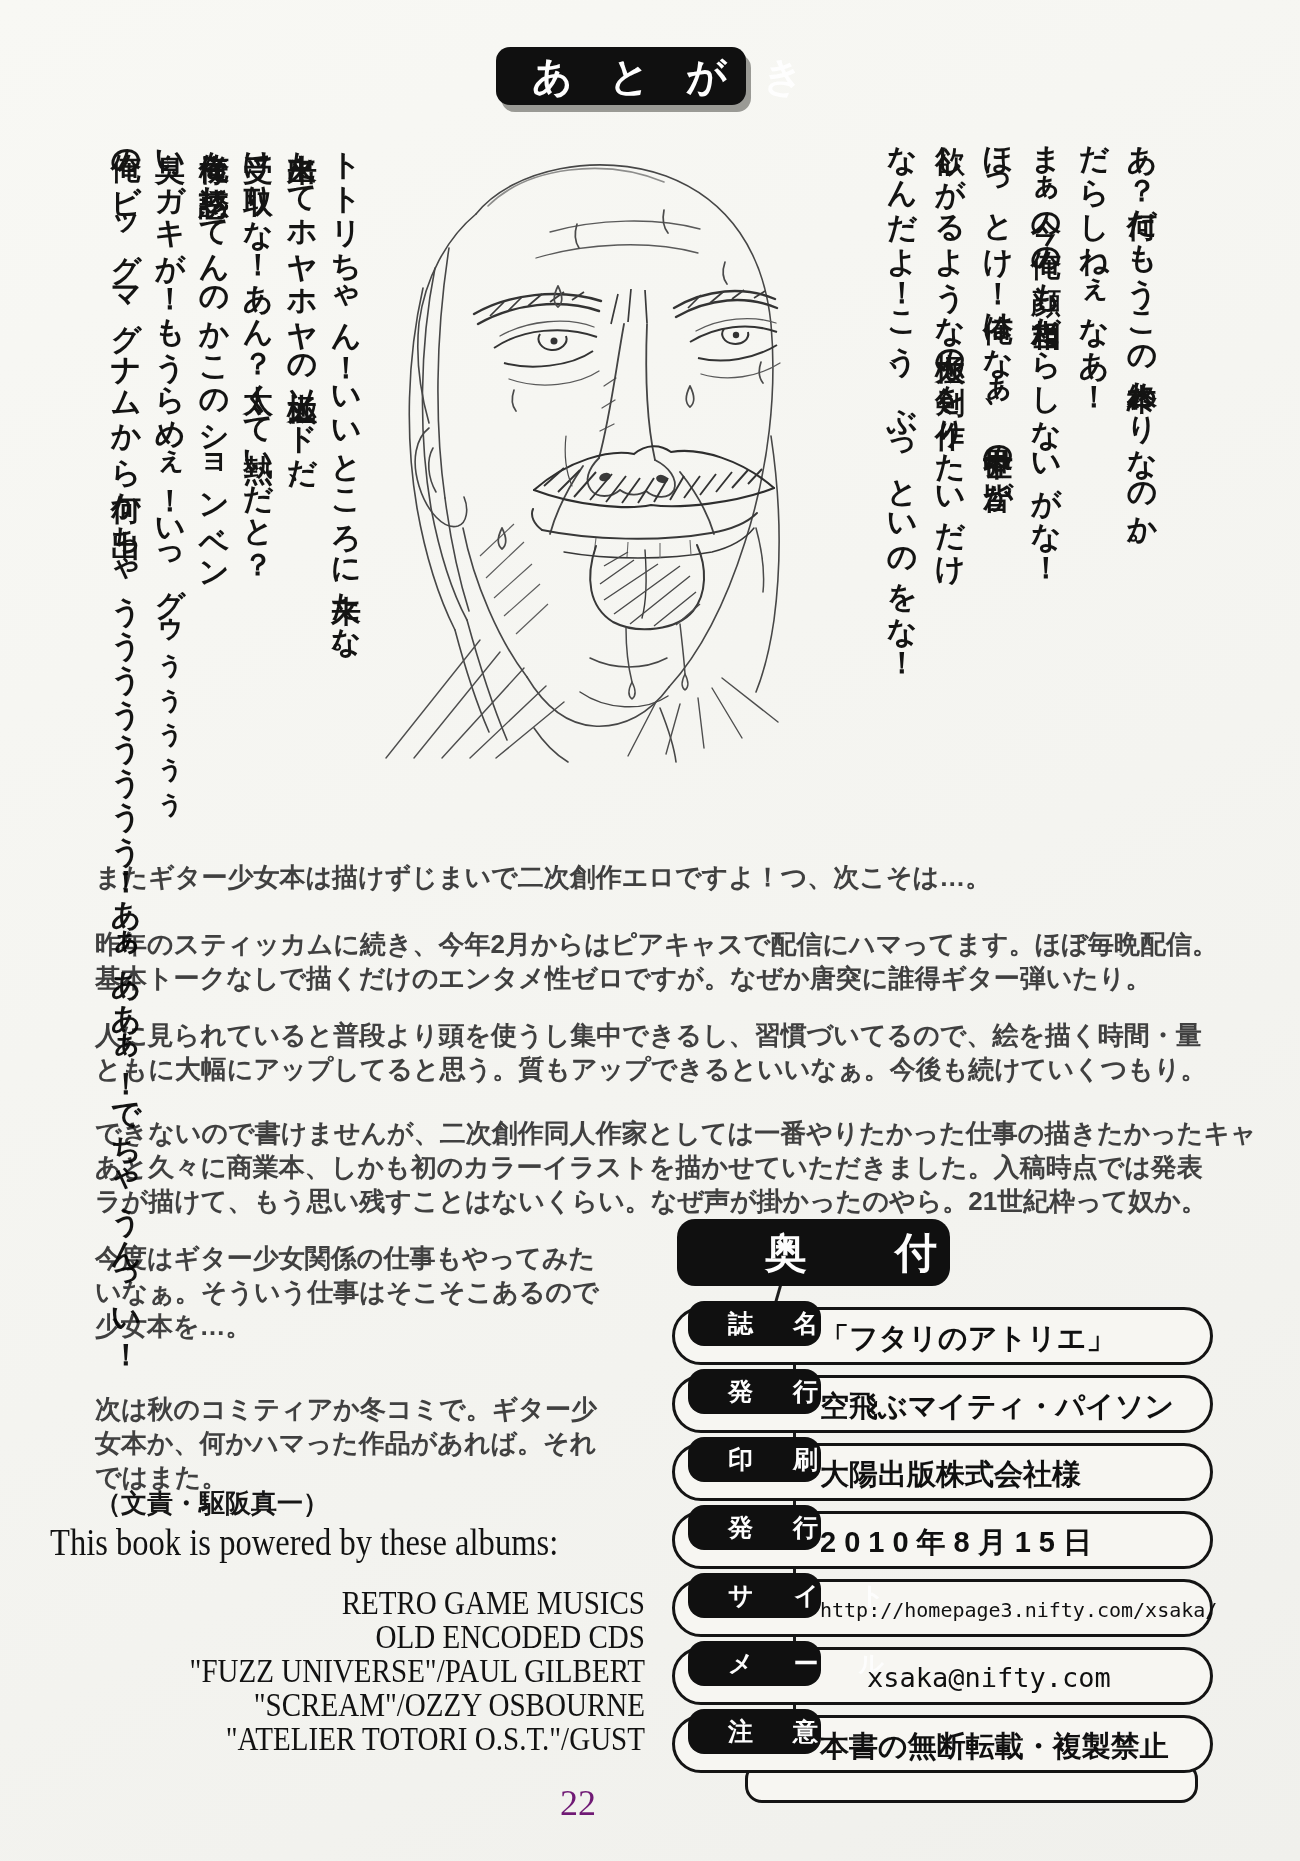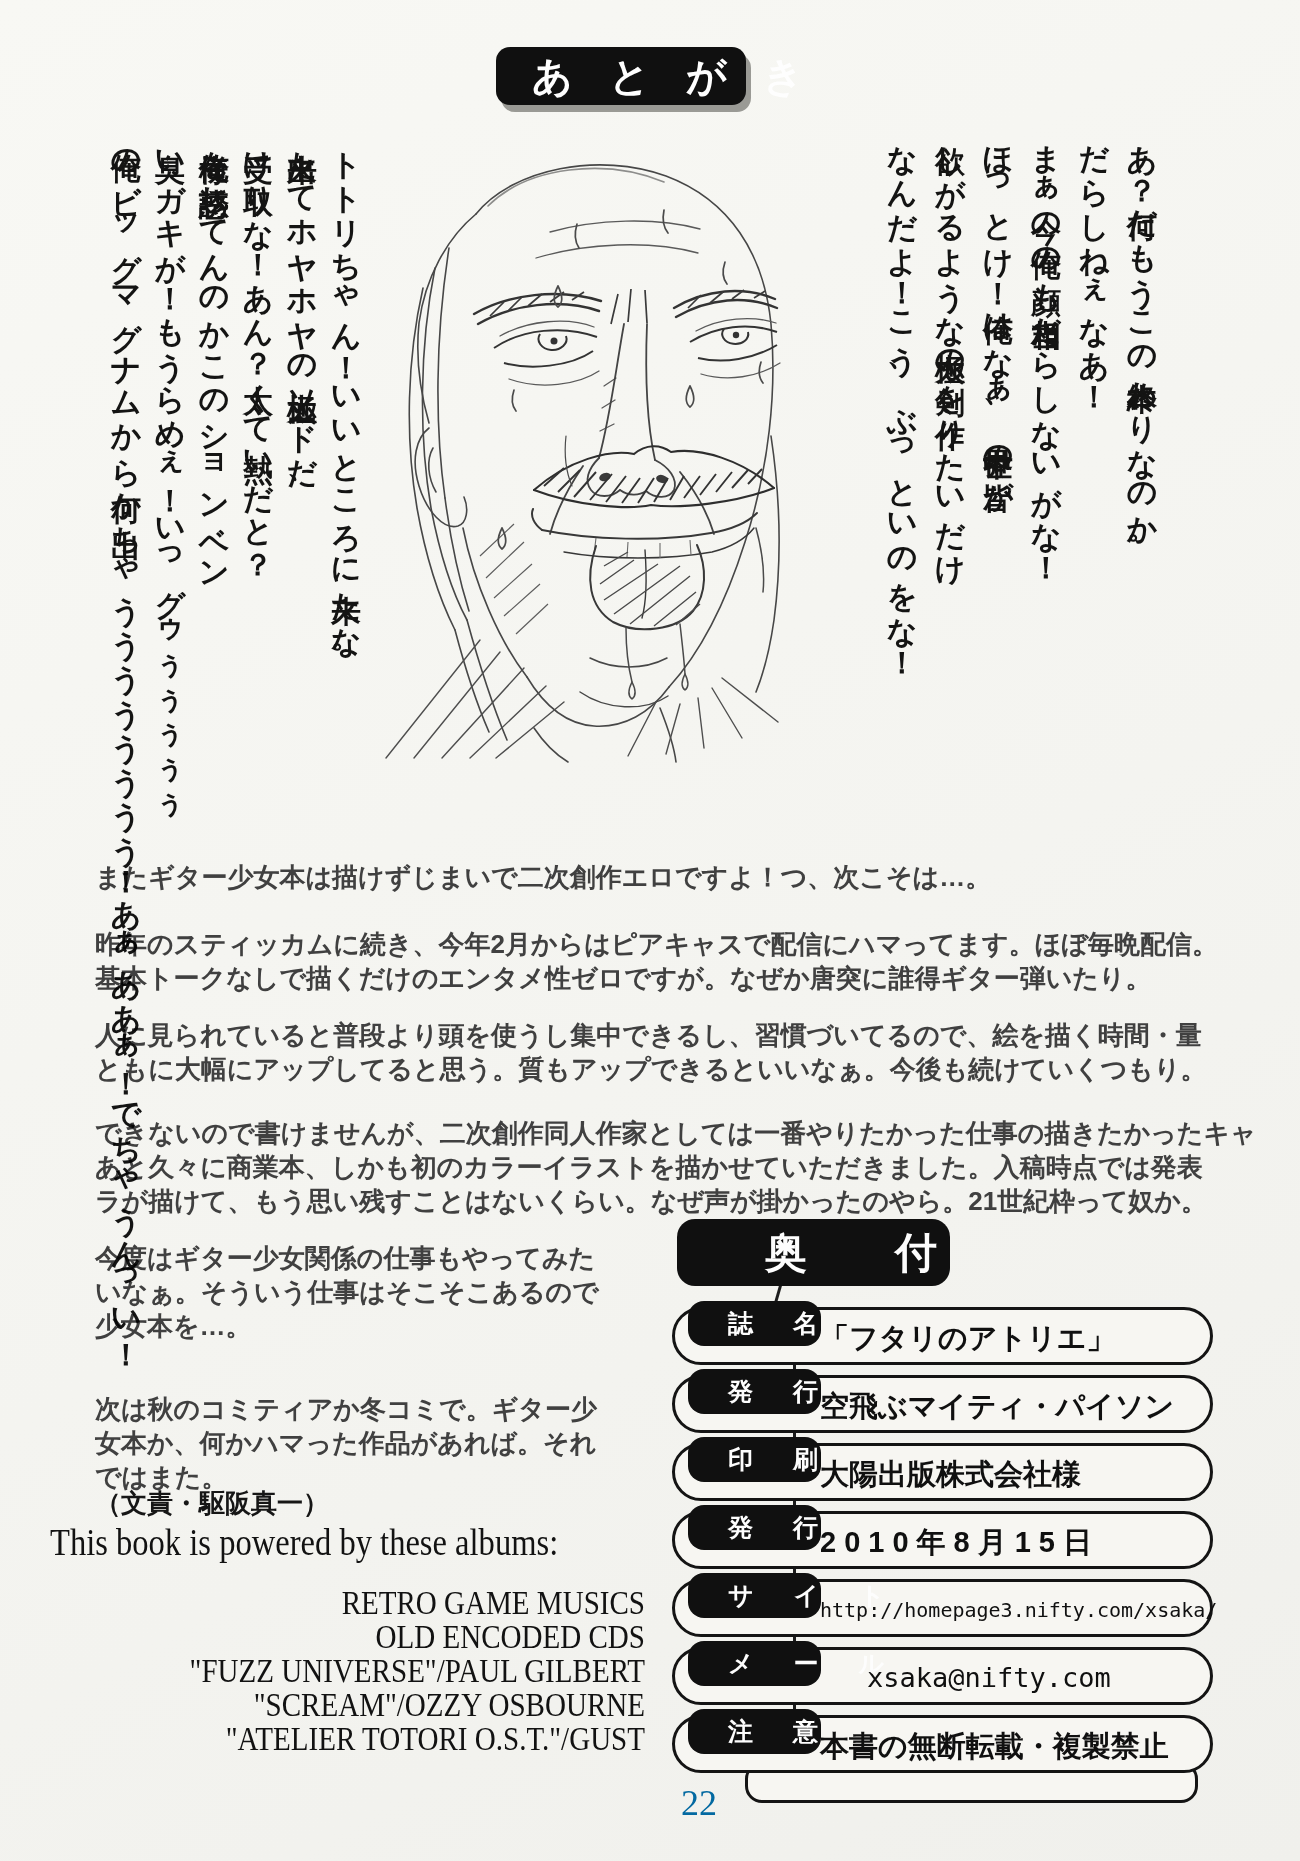--- a/index.html
+++ b/index.html
@@ -54,22 +54,22 @@
   .clabel{position:absolute;left:16px;top:-6px;width:133px;height:45px;
     background:#101010;border-radius:16px;display:flex;align-items:center;z-index:3;}
   .clabel span{display:flex;width:100%;padding:0 20px;color:#fdfdfd;
     font-size:25px;font-weight:bold;line-height:1;}
   .conn{position:absolute;width:3px;height:16px;background:#1c1c1c;left:793px;z-index:1;}
   .conn-h{position:absolute;width:3px;height:30px;background:#1c1c1c;left:776px;
     top:1281px;transform:rotate(16deg);z-index:1;}
   .closing-pill{position:absolute;left:745px;top:1762px;width:447px;height:35px;
     background:#f7f6f2;border:3px solid #141414;border-radius:17px;z-index:0;}
 
-  .page-number{position:absolute;left:517px;top:1782px;width:200px;text-align:right;
-    font-family:"Liberation Serif",serif;font-size:36px;color:#0369a1;}
+  .page-number{position:absolute;left:560px;top:1782px;width:200px;text-align:left;
+    font-family:"Liberation Serif",serif;font-size:36px;color:#701a75;}
 
   [data-justify]{justify-content:space-between;}
   .sketch{position:absolute;left:328px;top:136px;z-index:1;}
 </style>
 </head>
 <body>
 
 <div class="title-box">
   <span data-justify="">
       <span>あ</span>

